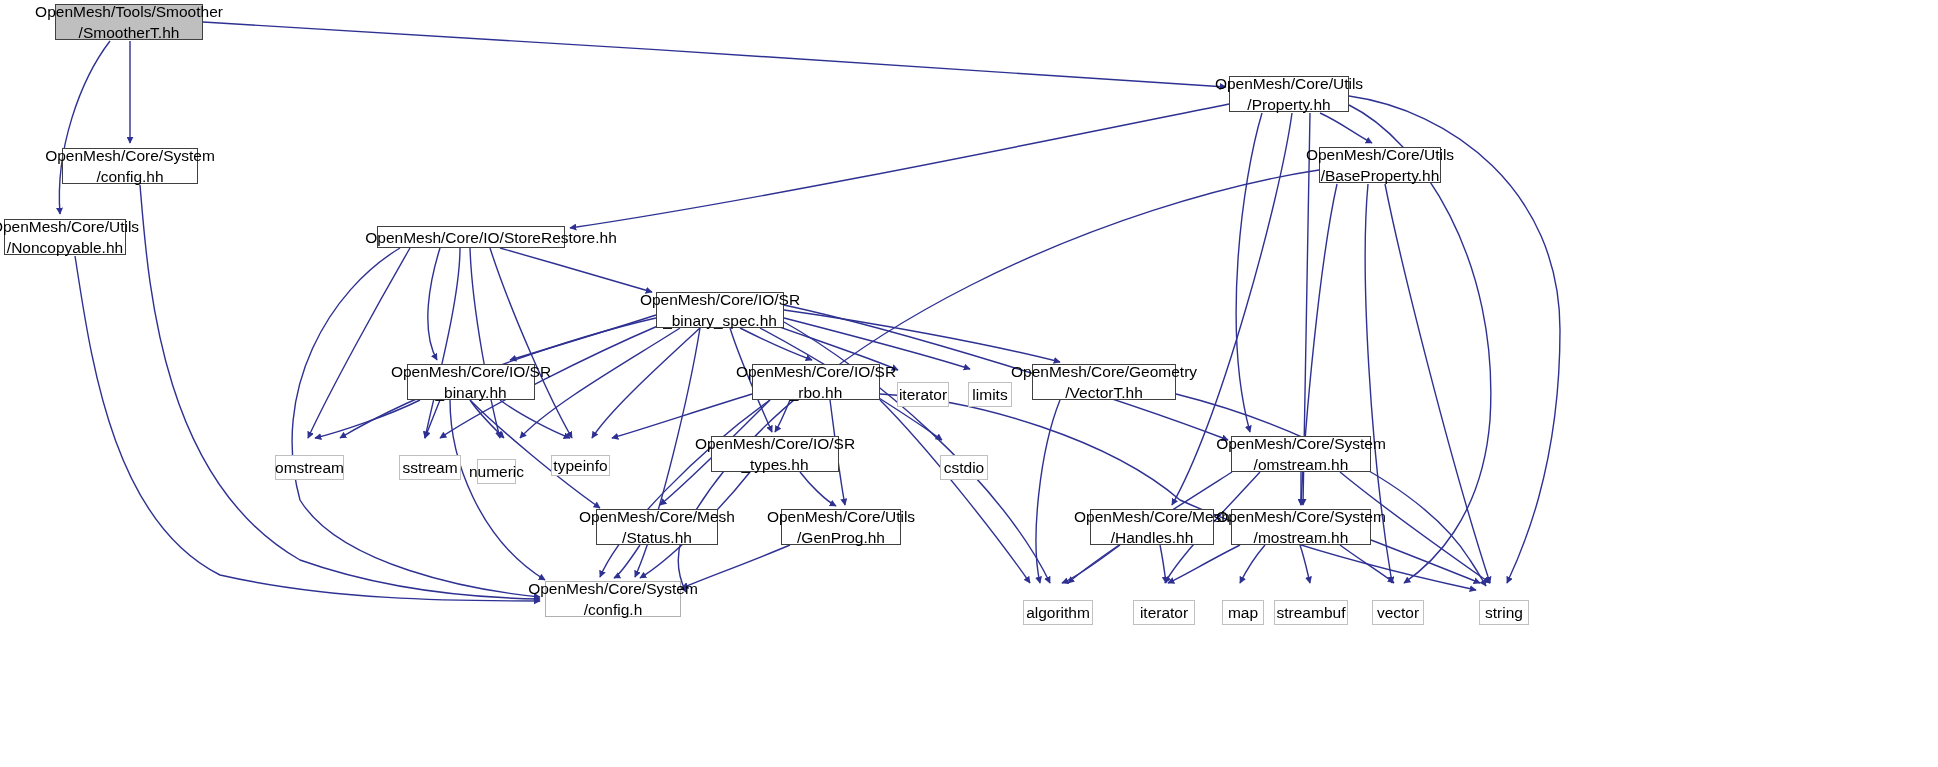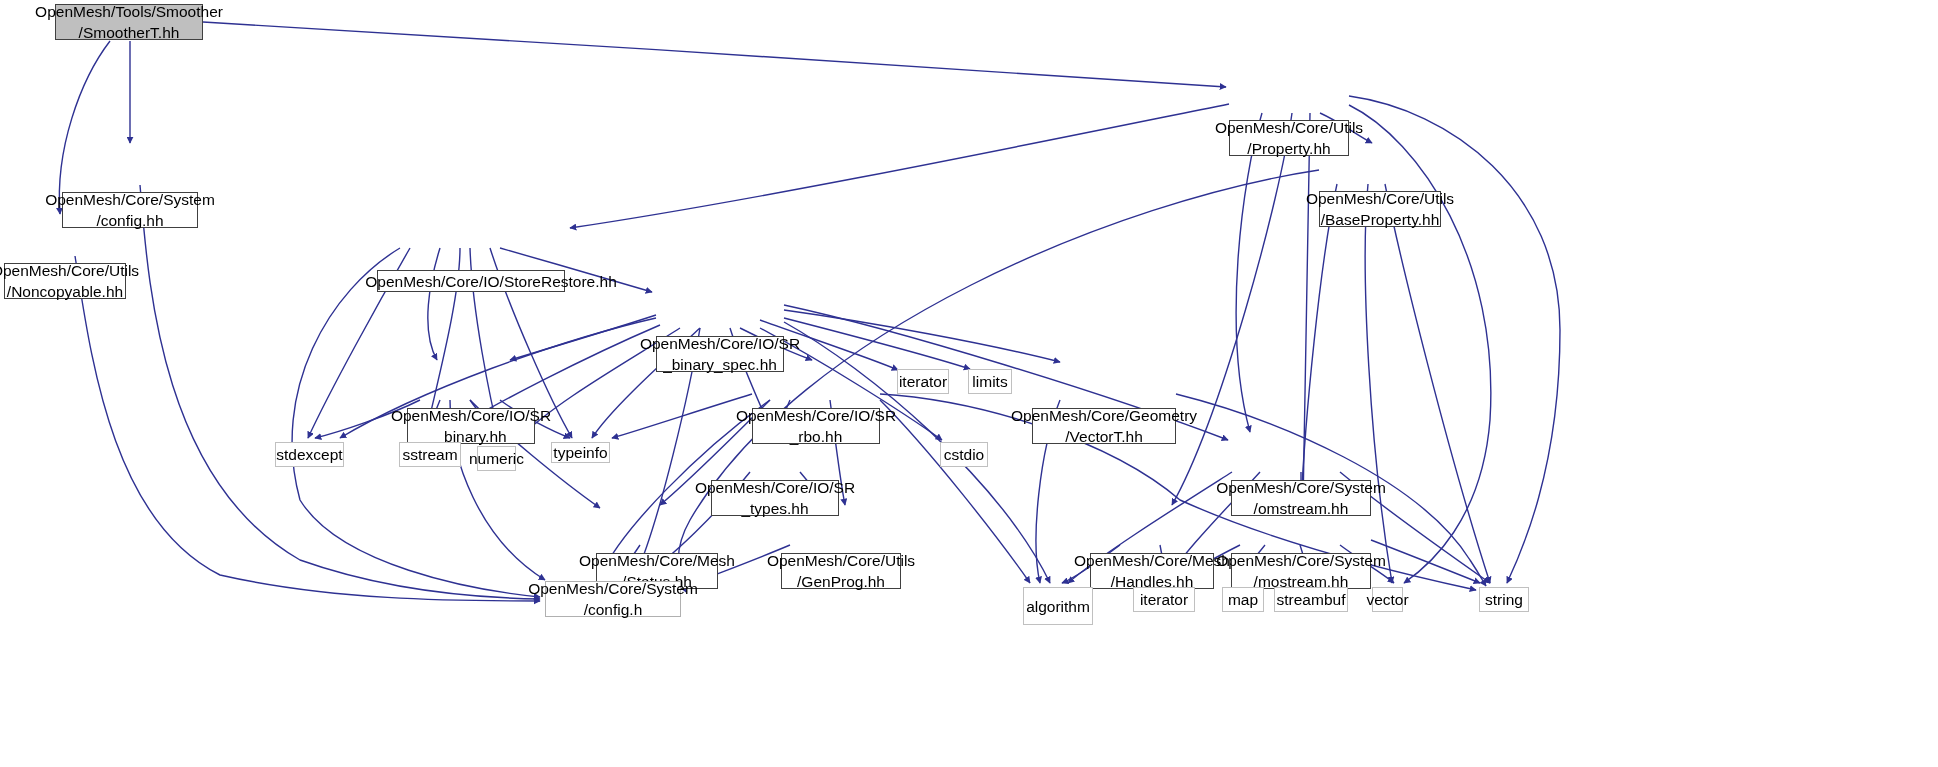--- a/index.html
+++ b/index.html
@@ -16,22 +16,22 @@
     background:#ffffff;
     border:1px solid #000000;
     color:#000000;
     font-size:15.5px;
     line-height:21px;
     letter-spacing:0px;
     white-space:pre;
     z-index:5;
   }
   .node.root{background:#bfbfbf;border:1px solid #404040;}
-  .node.sys{border:1px solid #404040;margin-top:44px;}
-  .node.std{border:1px solid #c0c0c0;}
+  .node.sys{border:1px solid #404040;}
+  .node.std{border:1px solid #c0c0c0;margin-top:13px;}
   .node.softgray{border:1px solid #b0b0b0;}
   .node .lbl{display:block;}
 </style>
 </head>
 <body>
 
 <div id="graph">
   <svg id="edges" xmlns="http://www.w3.org/2000/svg">
     <defs>
       <marker id="arrow" viewBox="0 0 10 10" refX="9" refY="5" markerWidth="5" markerHeight="5" orient="auto-start-reverse">
@@ -123,39 +123,39 @@
       <div class="node sys" style="left: 656px; top: 292px; width: 128px; height: 36px;"><span class="lbl">OpenMesh/Core/IO/SR
 _binary_spec.hh</span></div>
       <div class="node sys" style="left: 407px; top: 364px; width: 128px; height: 36px;"><span class="lbl">OpenMesh/Core/IO/SR
 _binary.hh</span></div>
       <div class="node sys" style="left: 752px; top: 364px; width: 128px; height: 36px;"><span class="lbl">OpenMesh/Core/IO/SR
 _rbo.hh</span></div>
       <div class="node std" style="left: 897px; top: 369px; width: 52px; height: 25px;"><span class="lbl">iterator</span></div>
       <div class="node std" style="left: 968px; top: 369px; width: 44px; height: 25px;"><span class="lbl">limits</span></div>
       <div class="node sys" style="left: 1032px; top: 364px; width: 144px; height: 36px;"><span class="lbl">OpenMesh/Core/Geometry
 /VectorT.hh</span></div>
-      <div class="node std" style="left: 275px; top: 442px; width: 69px; height: 25px;"><span class="lbl">stdexcept</span></div>
+      <div class="node std" style="left: 275px; top: 442px; width: 69px; height: 25px;"><span class="lbl">omstream</span></div>
       <div class="node std" style="left: 399px; top: 442px; width: 62px; height: 25px;"><span class="lbl">sstream</span></div>
       <div class="node std" style="left: 477px; top: 446px; width: 39px; height: 25px;"><span class="lbl">numeric</span></div>
       <div class="node std" style="left: 551px; top: 442px; width: 59px; height: 21px;"><span class="lbl">typeinfo</span></div>
       <div class="node sys" style="left: 711px; top: 436px; width: 128px; height: 36px;"><span class="lbl">OpenMesh/Core/IO/SR
 _types.hh</span></div>
       <div class="node std" style="left: 940px; top: 442px; width: 48px; height: 25px;"><span class="lbl">cstdio</span></div>
       <div class="node sys" style="left: 1231px; top: 436px; width: 140px; height: 36px;"><span class="lbl">OpenMesh/Core/System
 /omstream.hh</span></div>
       <div class="node sys" style="left: 596px; top: 509px; width: 122px; height: 36px;"><span class="lbl">OpenMesh/Core/Mesh
 /Status.hh</span></div>
       <div class="node sys" style="left: 781px; top: 509px; width: 120px; height: 36px;"><span class="lbl">OpenMesh/Core/Utils
 /GenProg.hh</span></div>
       <div class="node sys" style="left: 1090px; top: 509px; width: 124px; height: 36px;"><span class="lbl">OpenMesh/Core/Mesh
 /Handles.hh</span></div>
       <div class="node sys" style="left: 1231px; top: 509px; width: 140px; height: 36px;"><span class="lbl">OpenMesh/Core/System
 /mostream.hh</span></div>
       <div class="node softgray" style="left: 545px; top: 581px; width: 136px; height: 36px;"><span class="lbl">OpenMesh/Core/System
 /config.h</span></div>
-      <div class="node std" style="left: 1023px; top: 587px; width: 70px; height: 38px;"><span class="lbl">algorithm</span></div>
+      <div class="node std" style="left: 1023px; top: 587px; width: 70px; height: 25px;"><span class="lbl">algorithm</span></div>
       <div class="node std" style="left: 1133px; top: 587px; width: 62px; height: 25px;"><span class="lbl">iterator</span></div>
       <div class="node std" style="left: 1222px; top: 587px; width: 42px; height: 25px;"><span class="lbl">map</span></div>
       <div class="node std" style="left: 1274px; top: 587px; width: 74px; height: 25px;"><span class="lbl">streambuf</span></div>
-      <div class="node std" style="left: 1372px; top: 587px; width: 31px; height: 25px;"><span class="lbl">vector</span></div>
+      <div class="node std" style="left: 1372px; top: 587px; width: 52px; height: 25px;"><span class="lbl">vector</span></div>
       <div class="node std" style="left: 1479px; top: 587px; width: 50px; height: 25px;"><span class="lbl">string</span></div>
     </div>
 </div>
 
 </body></html>

